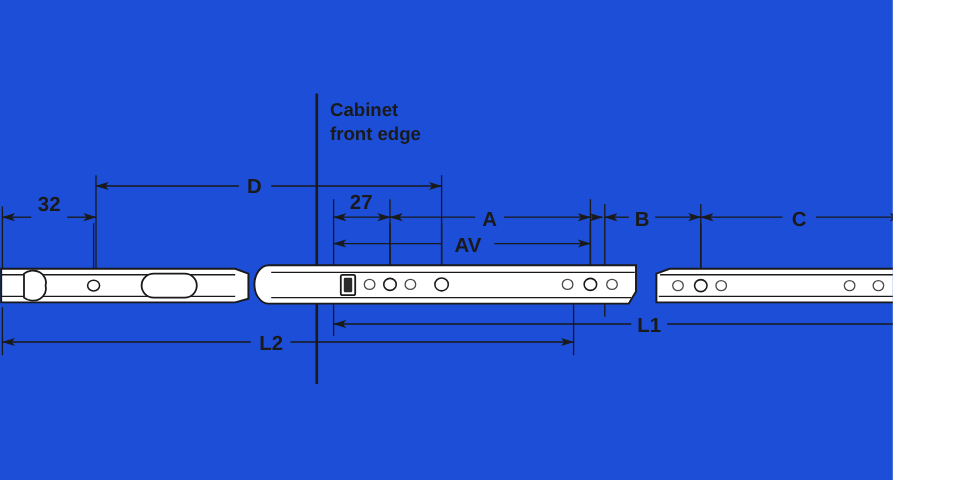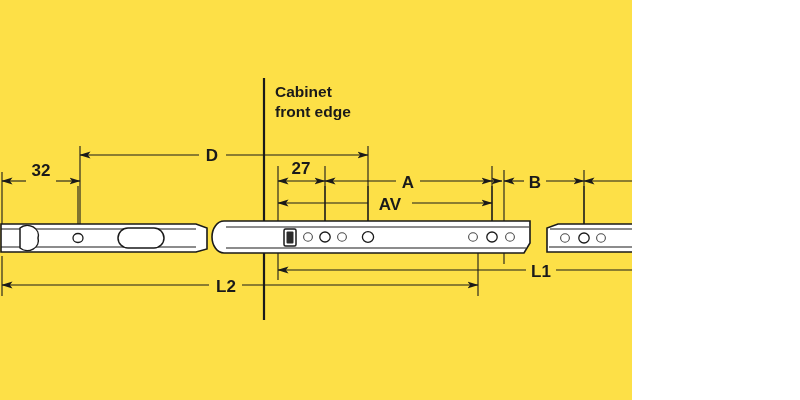--- a/index.html
+++ b/index.html
@@ -6,23 +6,23 @@
   html, body {
     margin: 0;
     padding: 0;
     background: #ffffff;
   }
   body {
     font-family: "Liberation Sans", sans-serif;
   }
   #stage {
     position: relative;
-    width: 632px;
+    width: 744px;
     height: 400px;
-    background: #fde047;
+    background: #1d4ed8;
     overflow: hidden;
   }
   #drawing {
     position: absolute;
     left: 0;
     top: 0;
     width: 800px;
     height: 400px;
   }
   .dim-label {

